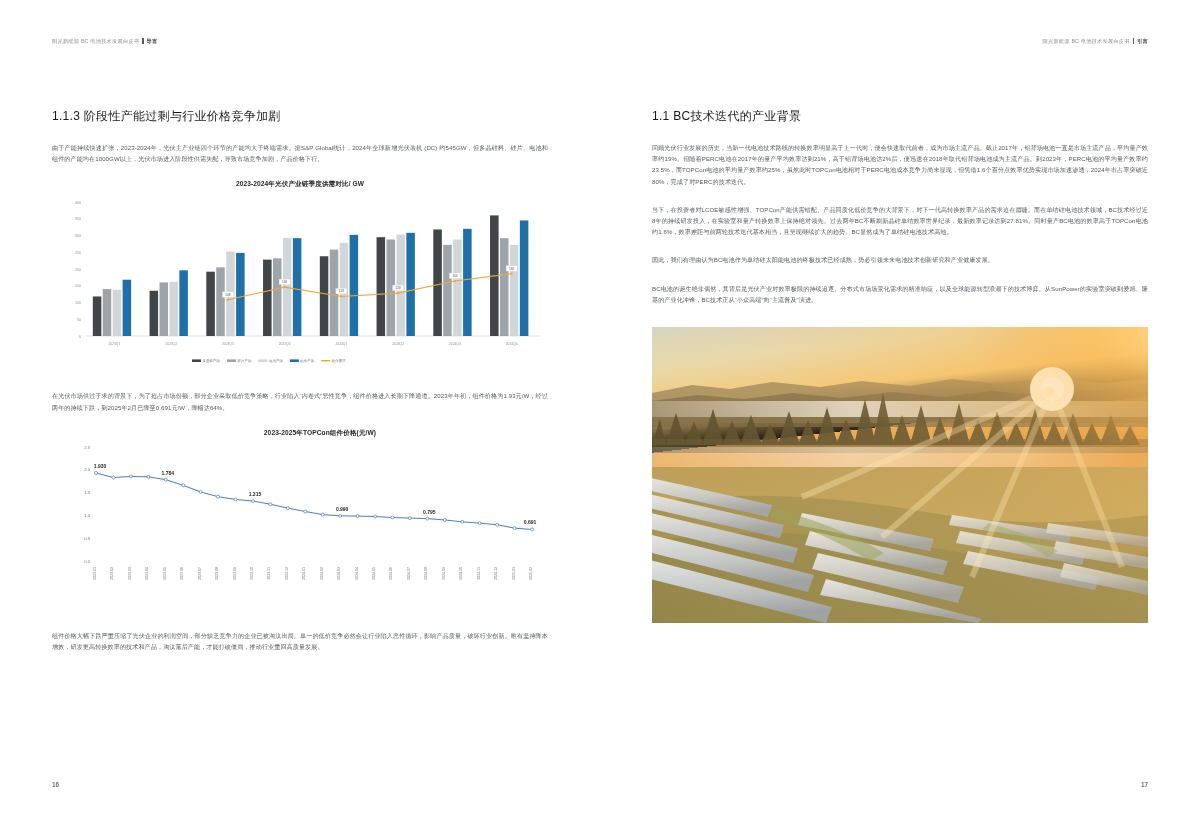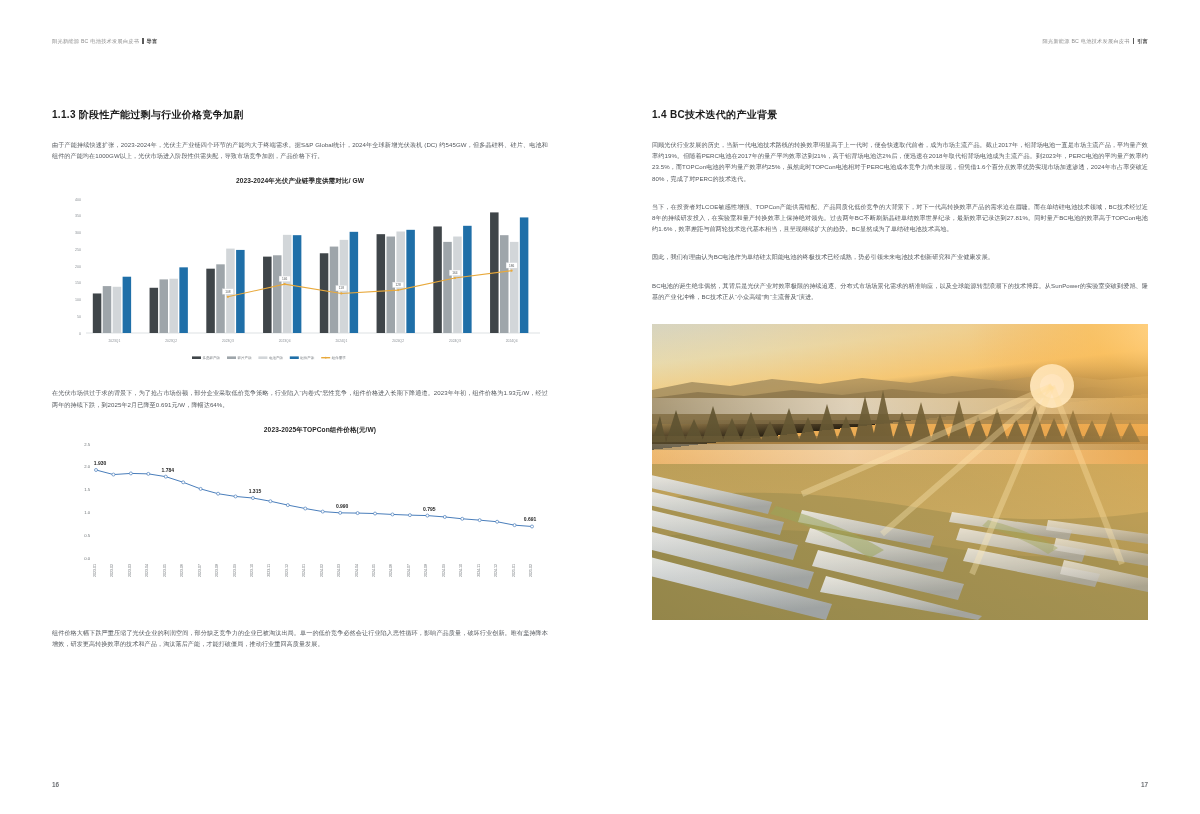--- a/index.html
+++ b/index.html
@@ -20,21 +20,21 @@
   .runhead{
     font-size:5.2px;color:#8d8d8d;letter-spacing:.25px;
     display:flex;align-items:center;gap:3px;height:10px;
   }
   .runhead.r{justify-content:flex-end;}
   .runhead .sep{display:inline-block;width:1.4px;height:5.5px;background:#5a5a5a;}
   .runhead .tail{color:#3a3a3a;font-weight:bold;}
 
   
   h2.sec{
-    font-size:10px;font-weight:bold;color:#1a1a1a;
+    font-size:12px;font-weight:normal;color:#1a1a1a;
     margin:62px 0 0 0;letter-spacing:.3px;
   }
   .page.right h2.sec{margin-top:62px;}
 
   
   p.body{
     font-size:6.1px;line-height:11.2px;color:#53575c;
     margin:17px 0 0 0;text-align:justify;letter-spacing:.08px;
   }
   p.body.tight{margin-top:14px;}
@@ -244,21 +244,21 @@
   </div>
 
   <div class="page right">
 
     <div class="runhead r">
       <span>阳光新能源 BC 电池技术发展白皮书</span>
       <span class="sep"></span>
       <span class="tail">引言</span>
     </div>
 
-    <h2 class="sec">1.4 BC技术迭代的产业背景</h2>
+    <h2 class="sec">1.1 BC技术迭代的产业背景</h2>
 
     <p class="body">回顾光伏行业发展的历史，当新一代电池技术路线的转换效率明显高于上一代时，便会快速取代前者，成为市场主流产品。截止2017年，铝背场电池一直是市场主流产品，平均量产效率约19%。但随着PERC电池在2017年的量产平均效率达到21%，高于铝背场电池达2%后，便迅速在2018年取代铝背场电池成为主流产品。到2023年，PERC电池的平均量产效率约23.5%，而TOPCon电池的平均量产效率约25%，虽然此时TOPCon电池相对于PERC电池成本竞争力尚未显现，但凭借1.6个百分点效率优势实现市场加速渗透，2024年市占率突破近80%，完成了对PERC的技术迭代。</p>
     <p class="body">当下，在投资者对LCOE敏感性增强、TOPCon产能供需错配、产品同质化低价竞争的大背景下，对下一代高转换效率产品的需求迫在眉睫。而在单结硅电池技术领域，BC技术经过近8年的持续研发投入，在实验室和量产转换效率上保持绝对领先。过去两年BC不断刷新晶硅单结效率世界纪录，最新效率记录达到27.81%。同时量产BC电池的效率高于TOPCon电池约1.6%，效率差距与前两轮技术迭代基本相当，且呈现继续扩大的趋势。BC显然成为了单结硅电池技术高地。</p>
     <p class="body">因此，我们有理由认为BC电池作为单结硅太阳能电池的终极技术已经成熟，势必引领未来电池技术创新研究和产业健康发展。</p>
     <p class="body">BC电池的诞生绝非偶然，其背后是光伏产业对效率极限的持续追逐、分布式市场场景化需求的精准响应，以及全球能源转型浪潮下的技术博弈。从SunPower的实验室突破到爱旭、隆基的产业化冲锋，BC技术正从“小众高端”向“主流普及”演进。</p>
 
     <div class="photo">
       <svg viewBox="0 0 496 296" preserveAspectRatio="none">
         <defs>
           <linearGradient id="sky" x1="0" y1="0" x2="0.35" y2="1">

